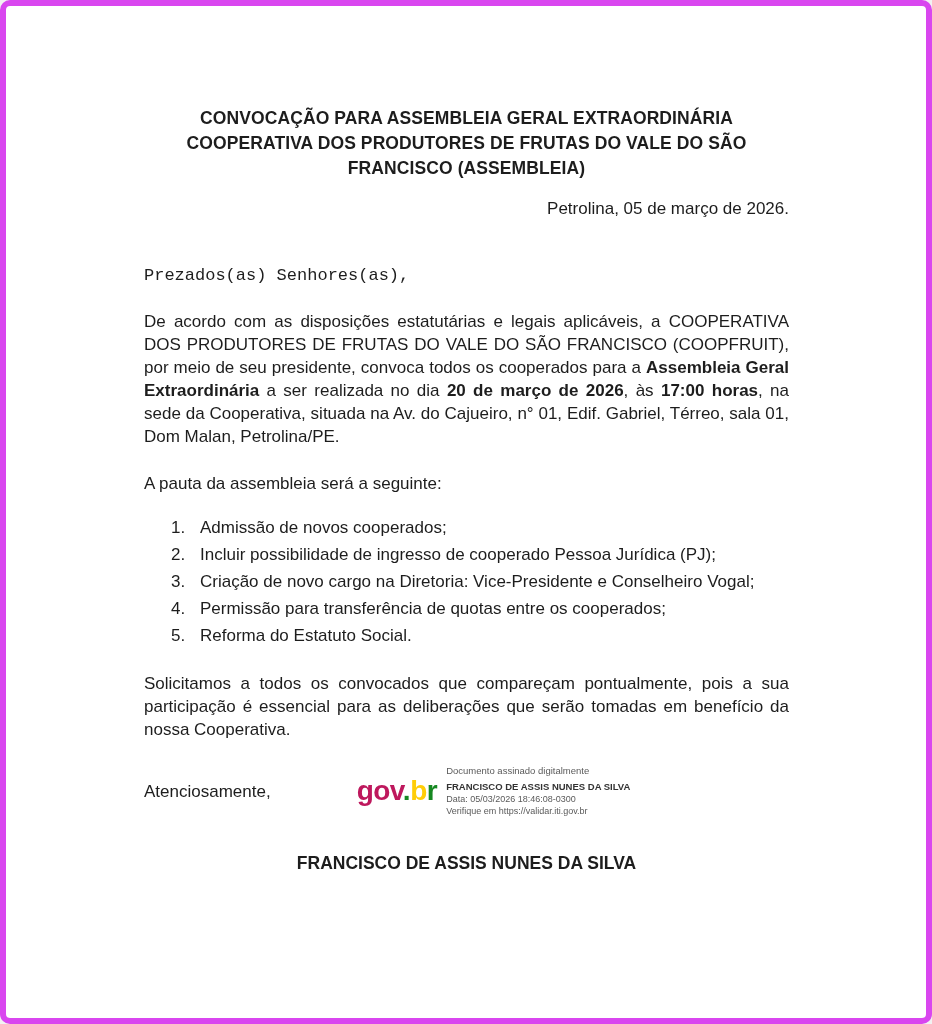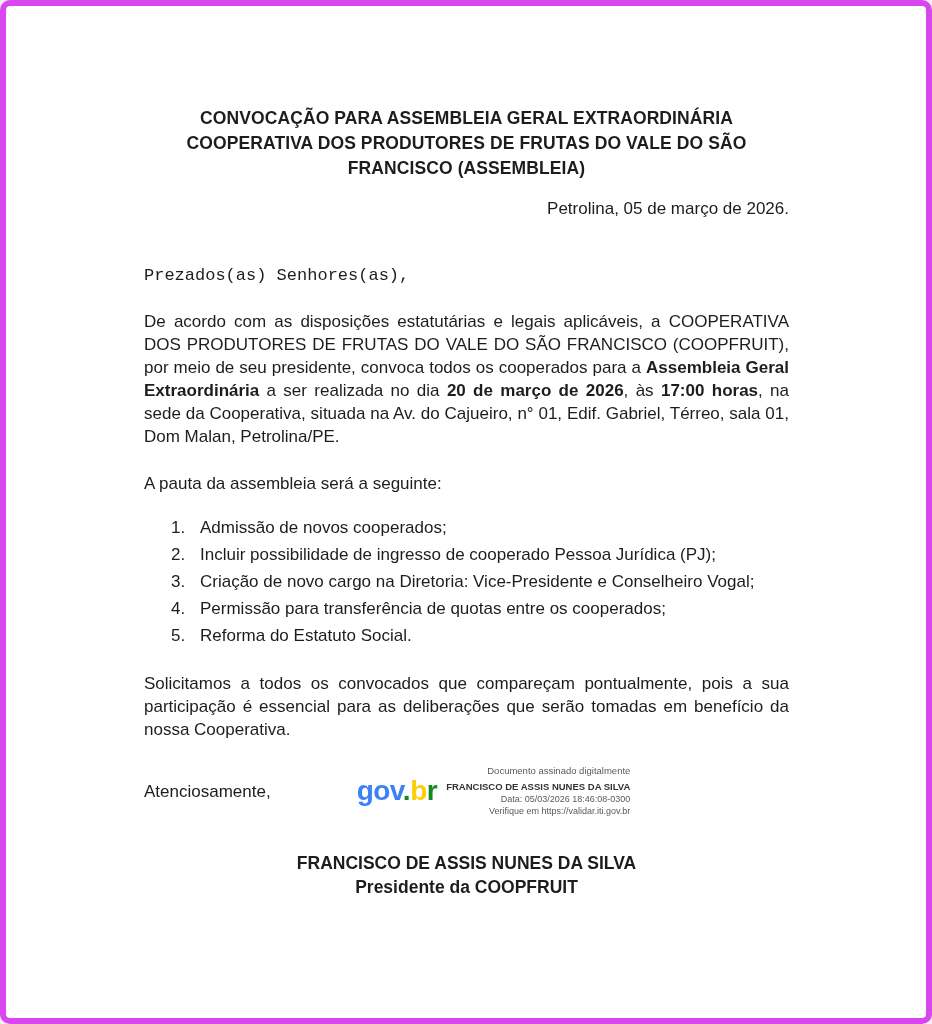--- a/index.html
+++ b/index.html
@@ -69,30 +69,30 @@
     display: flex;
     align-items: center;
   }
   .govbr-logo {
     font-weight: 800;
     font-size: 28px;
     letter-spacing: -0.5px;
     line-height: 30px;
     white-space: nowrap;
   }
-  .govbr-gov  { color: #3b82f6; }
+  .govbr-gov  { color: #be185d; }
   .govbr-dot  { color: #168821; }
   .govbr-b    { color: #FFCD07; }
   .govbr-r    { color: #168821; }
   .stamp-text {
     margin-left: 9px;
     font-size: 9.5px;
     line-height: 12px;
     color: #5a5a5a;
-    text-align: right;
+    text-align: left;
   }
   .stamp-line1 { margin-bottom: 4px; }
   .stamp-name {
     font-weight: 700;
     color: #333333;
     font-size: 9.5px;
   }
   .stamp-small { font-size: 9px; }
   .signer {
     margin-top: 34px;
@@ -155,16 +155,15 @@
         <div class="stamp-line1">Documento assinado digitalmente</div>
         <div class="stamp-name">FRANCISCO DE ASSIS NUNES DA SILVA</div>
         <div class="stamp-small">Data: 05/03/2026 18:46:08-0300</div>
         <div class="stamp-small">Verifique em https://validar.iti.gov.br</div>
       </div>
     </div>
   </div>
 
   <div class="signer">
     <div>FRANCISCO DE ASSIS NUNES DA SILVA</div>
-    <div>Presidente da COOPFRUIT</div>
   </div>
 
 </div>
 
 </body></html>

